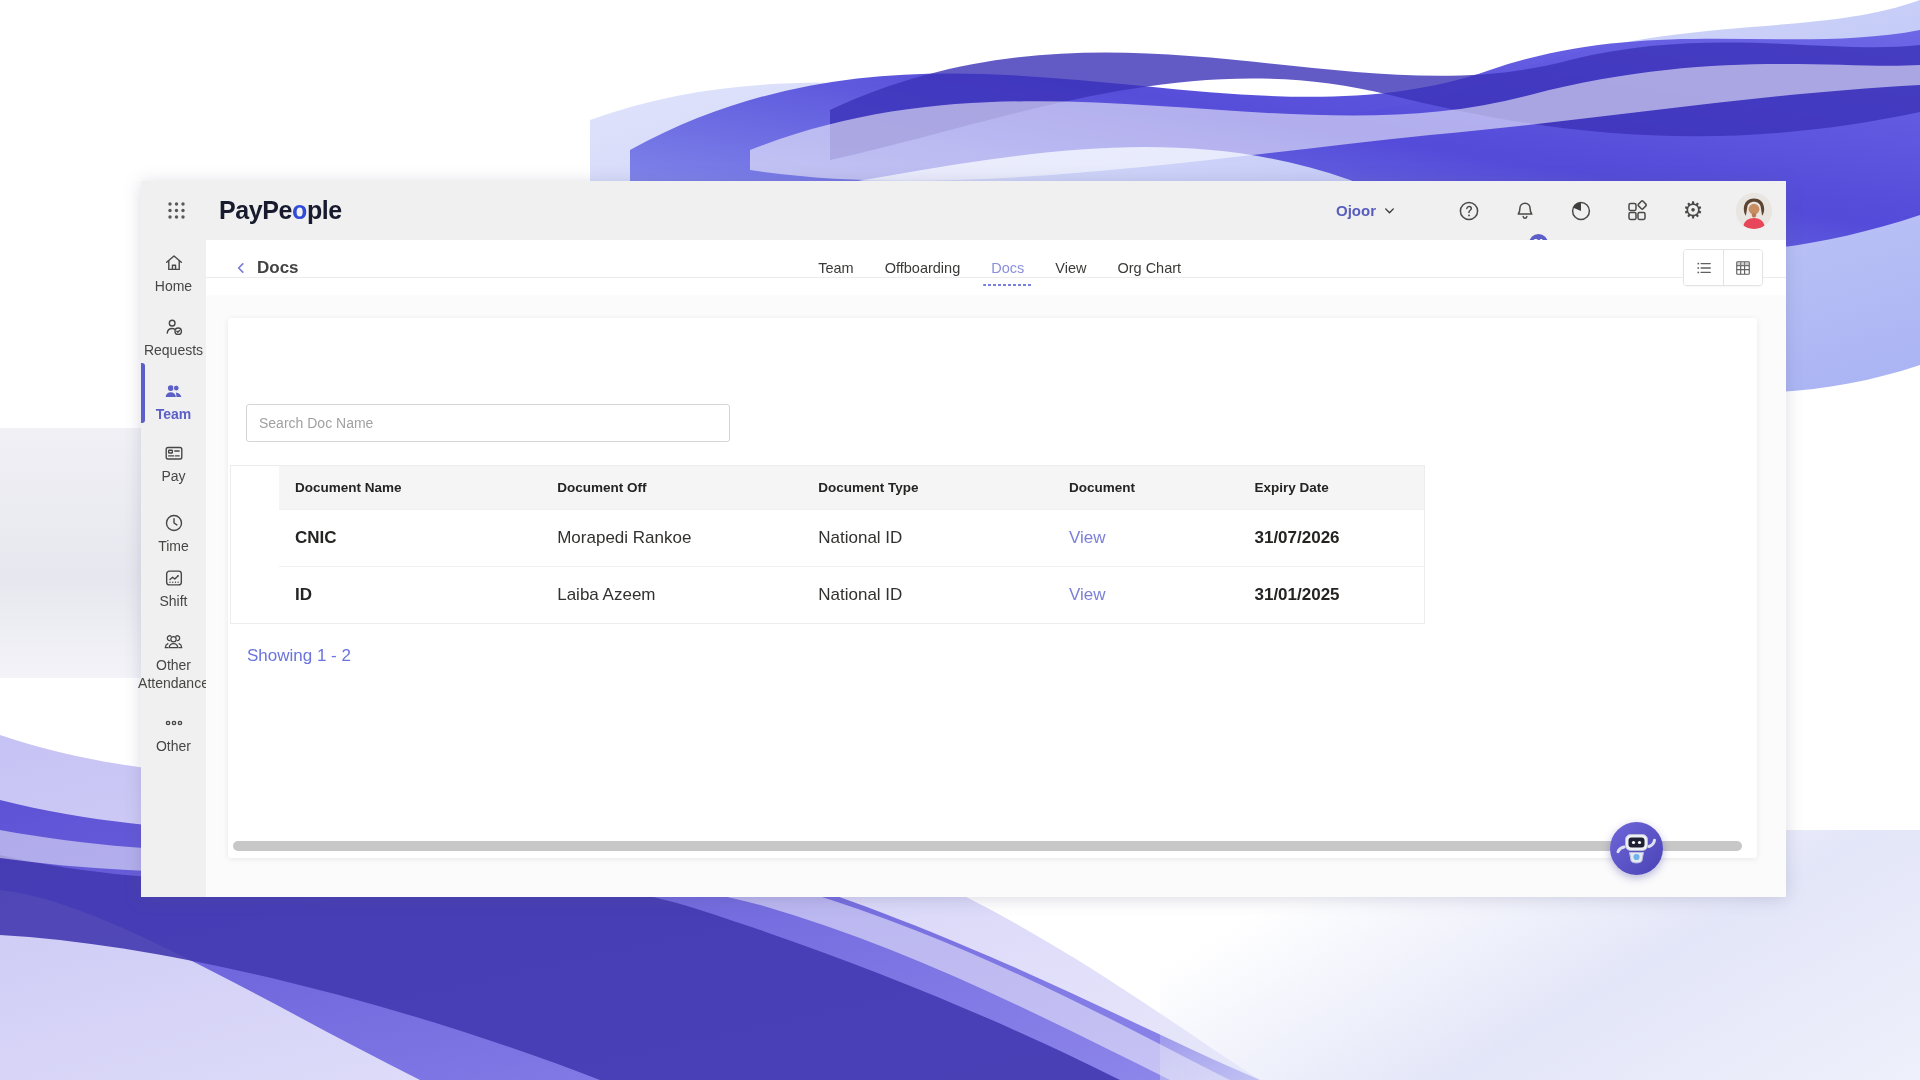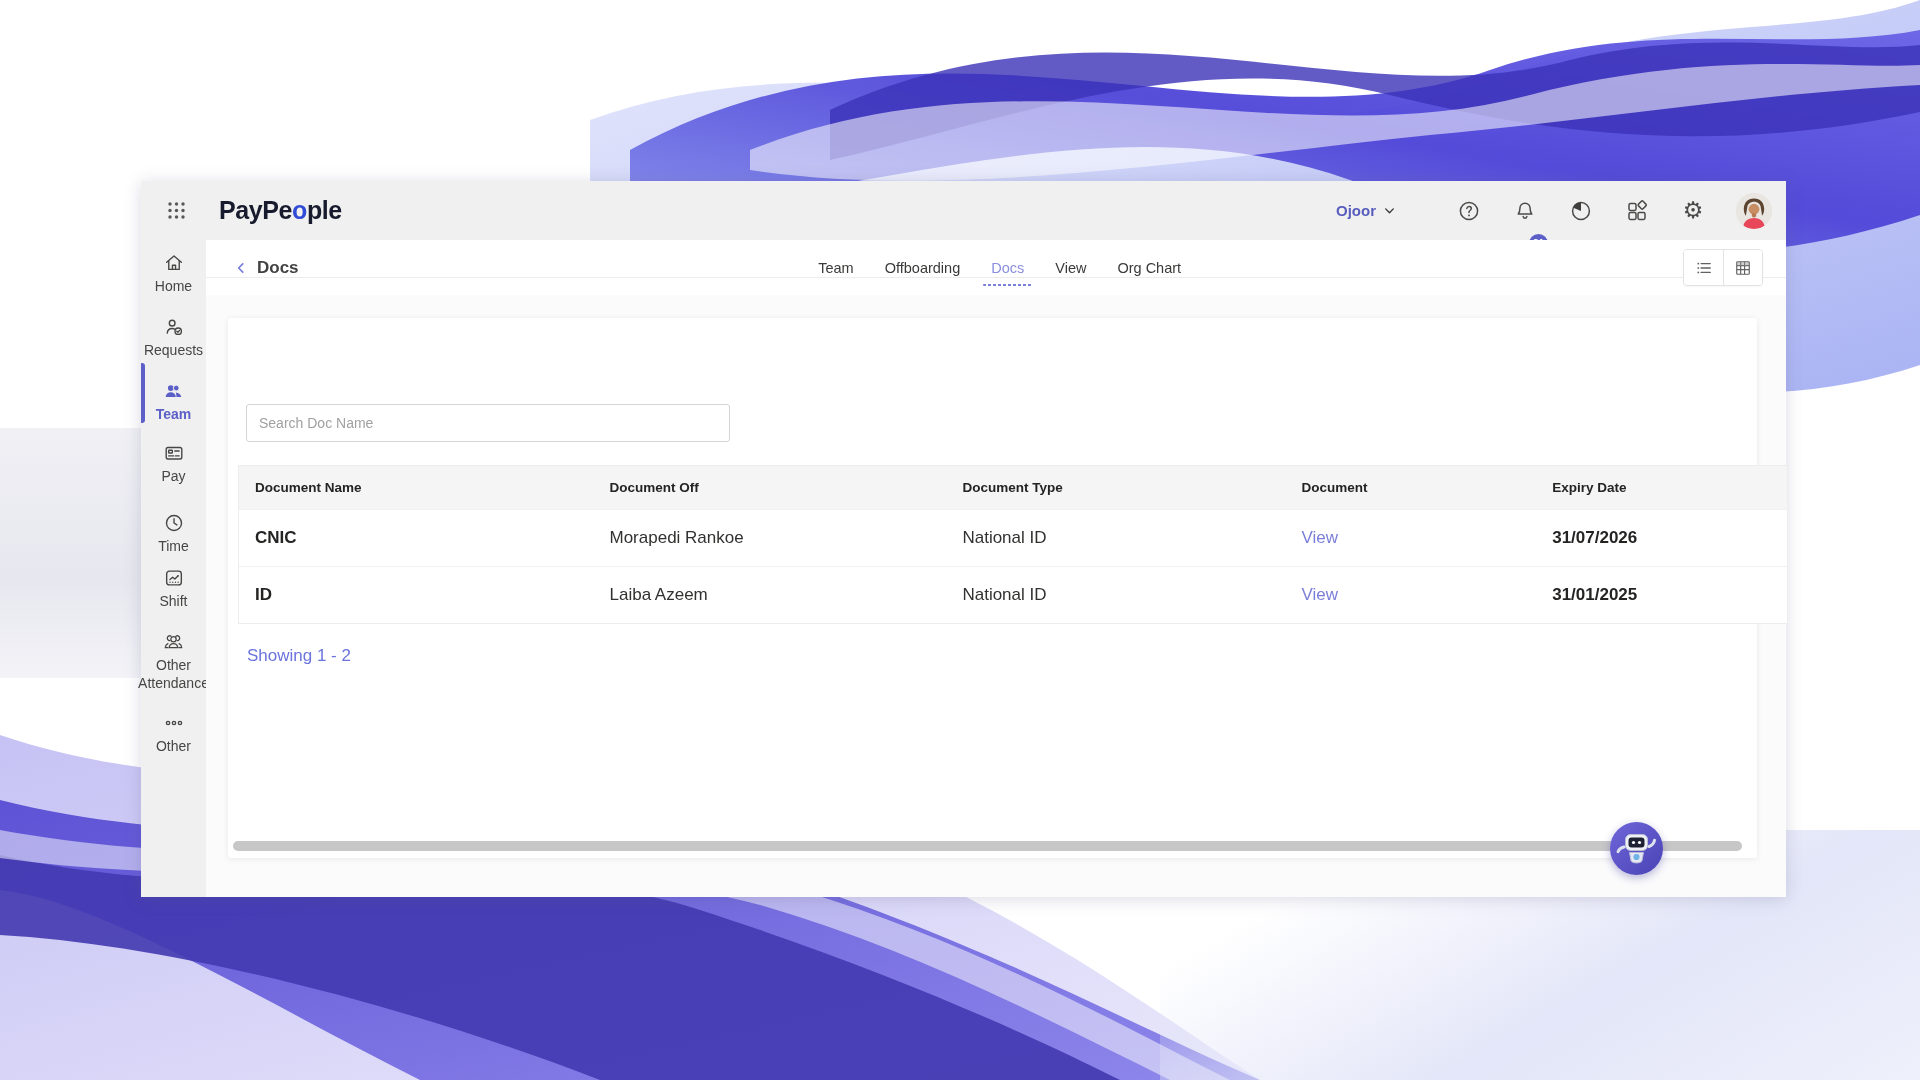--- a/index.html
+++ b/index.html
@@ -73,22 +73,22 @@
   .subtab { font-size:14.5px; color:#3b3a39; cursor:pointer; position:relative; padding:10px 1px; }
   .subtab.active { color:#7579d9; }
   .subtab.active::after { content:""; position:absolute; left:-2px; right:-2px; bottom:-1px;
     height:3px; background:#7077d6; border-radius:2px; }
 
   .search-box { position:absolute; left:18px; top:86px; width:484px; height:38px;
     border:1px solid #d5d5d5; border-radius:3px; font-size:14px; color:#701a75;
     padding:0 12px; outline:none; background:#fff; }
   .search-box::placeholder { color:#a2a1a0; }
 
-  .doc-table { position:absolute; left:10px; top:147px; width:1550px;
-    border:1px solid #ededed; }
+  .doc-table { position:absolute; left:2px; top:147px; width:1195px;
+    border:1px solid #ededed;padding-left:48px; }
   .trow-grid { display:grid; grid-template-columns:22.9% 22.8% 21.9% 16.2% 16.2%; align-items:center; }
   .thead { height:43px; background:#f5f5f5; }
   .thead span { font-size:13.5px; font-weight:700; color:#252423; padding-left:16px; }
   .trow { height:57px; background:#fff; border-top:1px solid #f1f1f1; }
   .trow .cell { font-size:17px; color:#323130; padding-left:16px; }
   .cell.strong { font-weight:700; color:#252423; }
   .cell .view-link { color:#7b7fd9; cursor:pointer; }
 
   .showing { position:absolute; left:19px; top:328px; font-size:17px; color:#6a74dc; }
 

